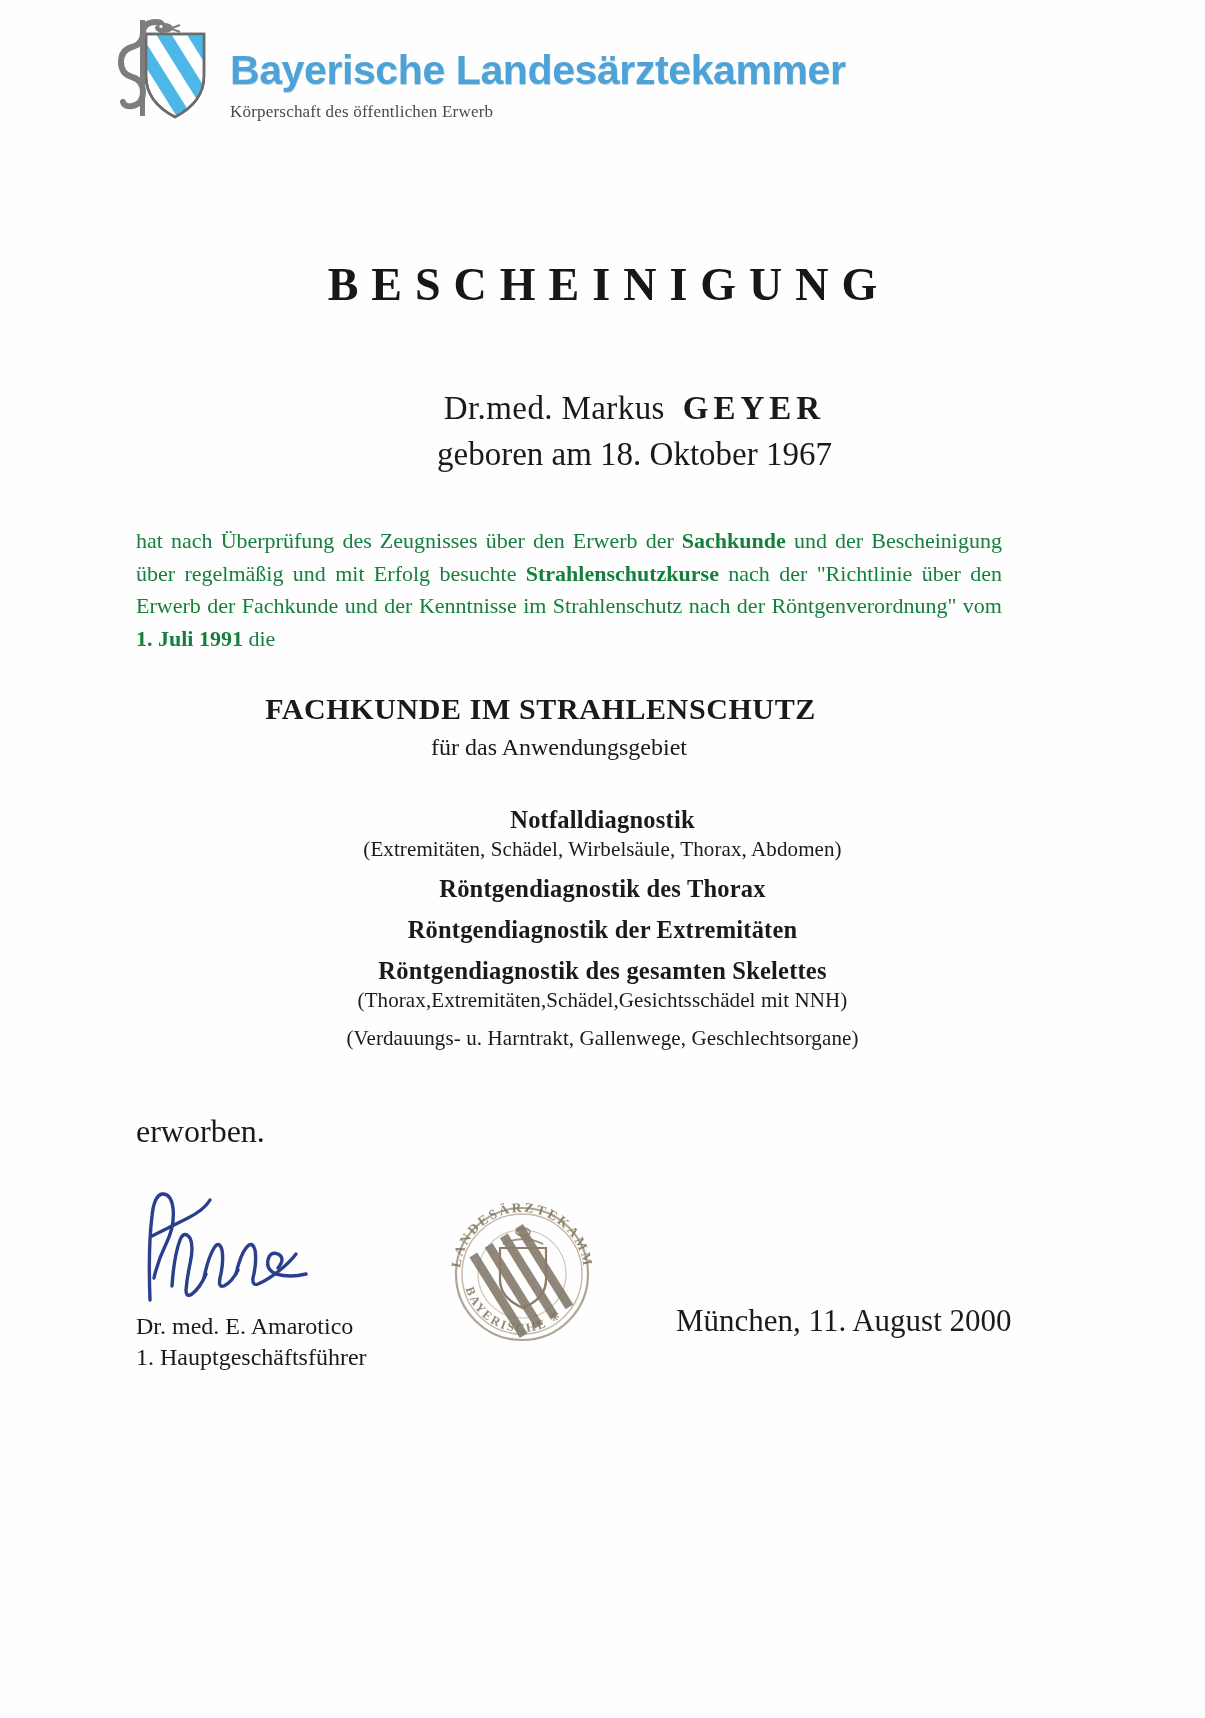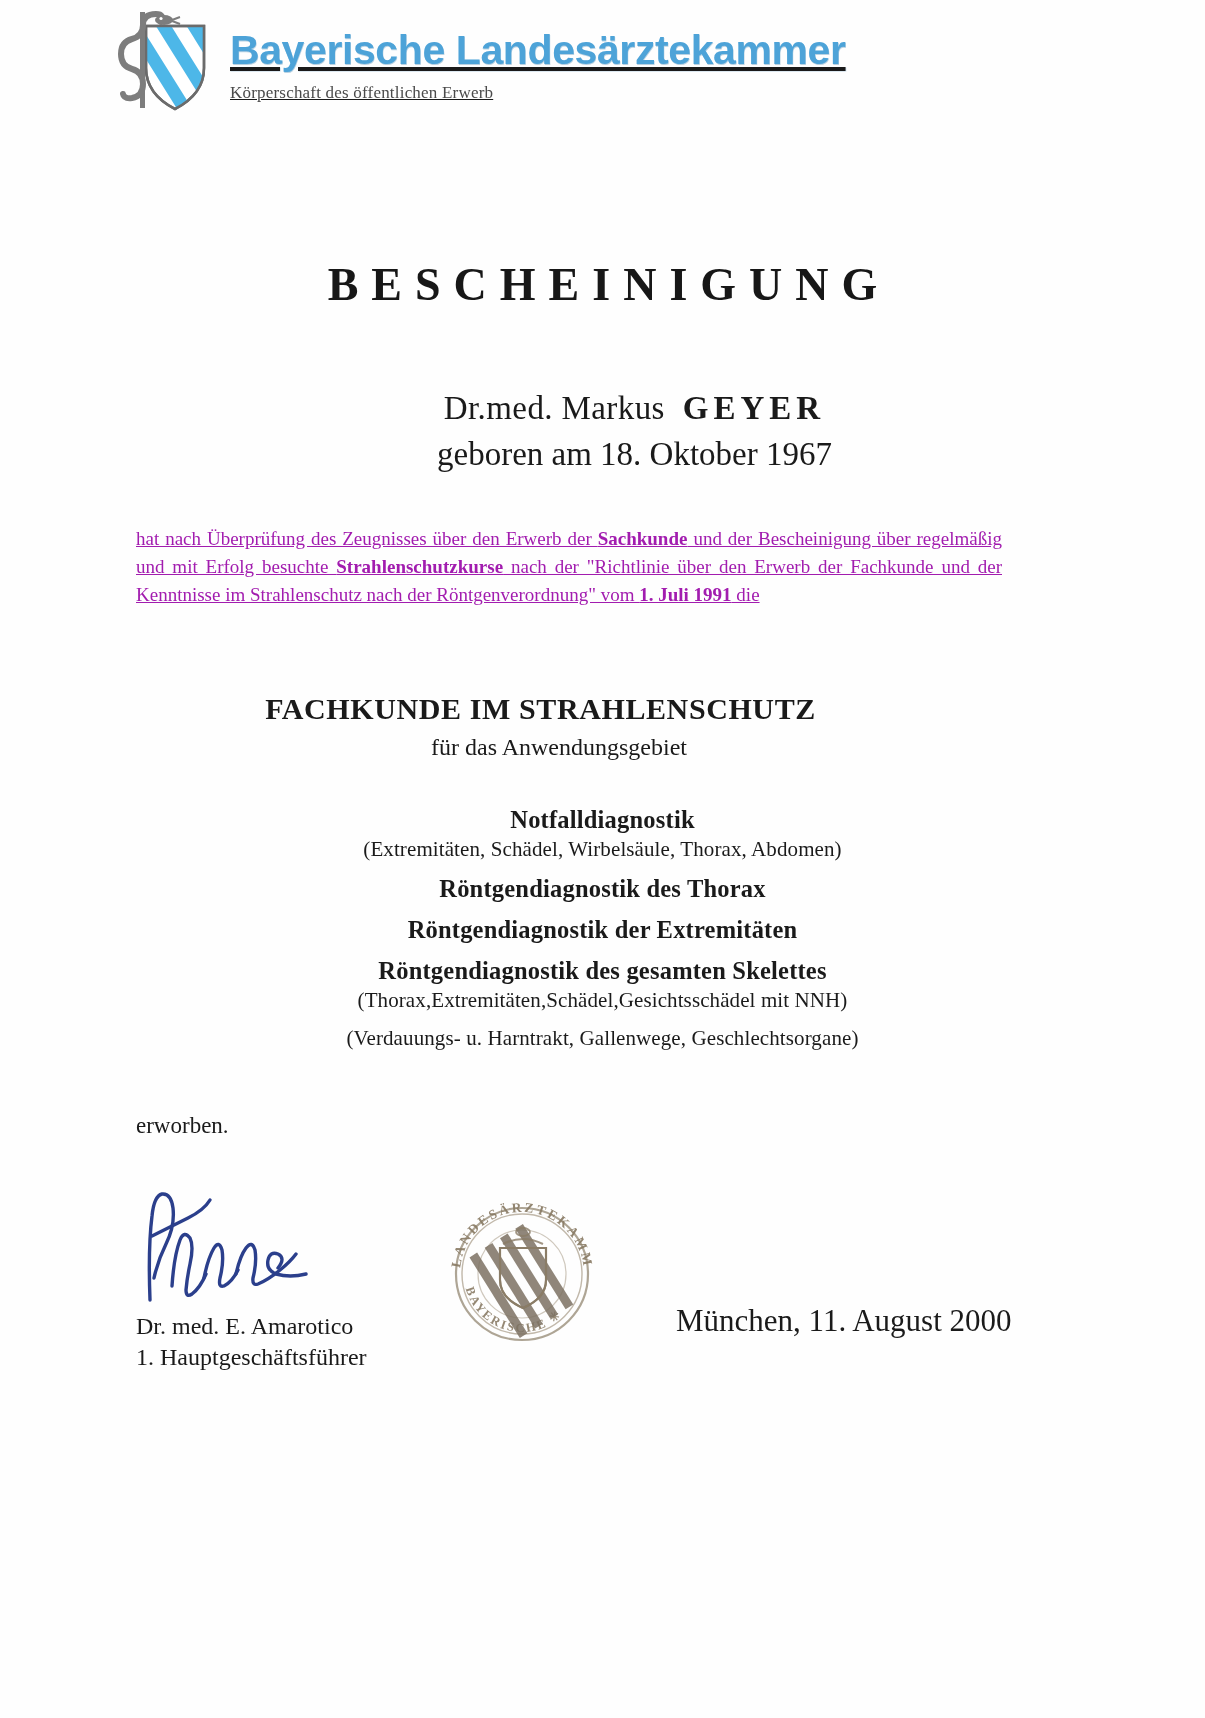--- a/index.html
+++ b/index.html
@@ -16,24 +16,23 @@
     width: 1205px;
     height: 1718px;
     background: #fefefe;
     overflow: hidden;
   }
 
   
   .header {
     position: absolute;
     left: 112px;
-    top: 6px;
+    top: 14px;
     display: flex;
-    align-items: center;
-    text-decoration: underline;
+    align-items: flex-end;
   }
   .logo {
     width: 100px;
     height: 108px;
     position: relative;
     flex: 0 0 auto;
   }
   .header-text {
     margin-left: 18px;
     padding-top: 12px;
@@ -96,25 +95,24 @@
     font-size: 33px;
     margin-top: 9px;
   }
 
   
   .body-para {
     position: absolute;
     top: 525px;
     left: 136px;
     width: 866px;
-    font-size: 19px;
+    font-size: 22px;
     line-height: 1.48;
     text-align: justify;
-    color: #a21caf;
-    text-decoration: underline;
+    color: #15803d;
   }
   .body-para b { font-weight: bold; }
 
   
   .qual-heading {
     position: absolute;
     top: 692px;
     left: 0;
     width: 1081px;
     text-align: center;
@@ -149,21 +147,21 @@
     font-size: 21px;
     margin-top: 3px;
     letter-spacing: 0.1px;
   }
 
   
   .acquired {
     position: absolute;
     top: 1113px;
     left: 136px;
-    font-size: 23px;
+    font-size: 32px;
   }
 
   
   .signature-block {
     position: absolute;
     left: 136px;
     top: 1190px;
     width: 330px;
   }
   .sig-ink {

